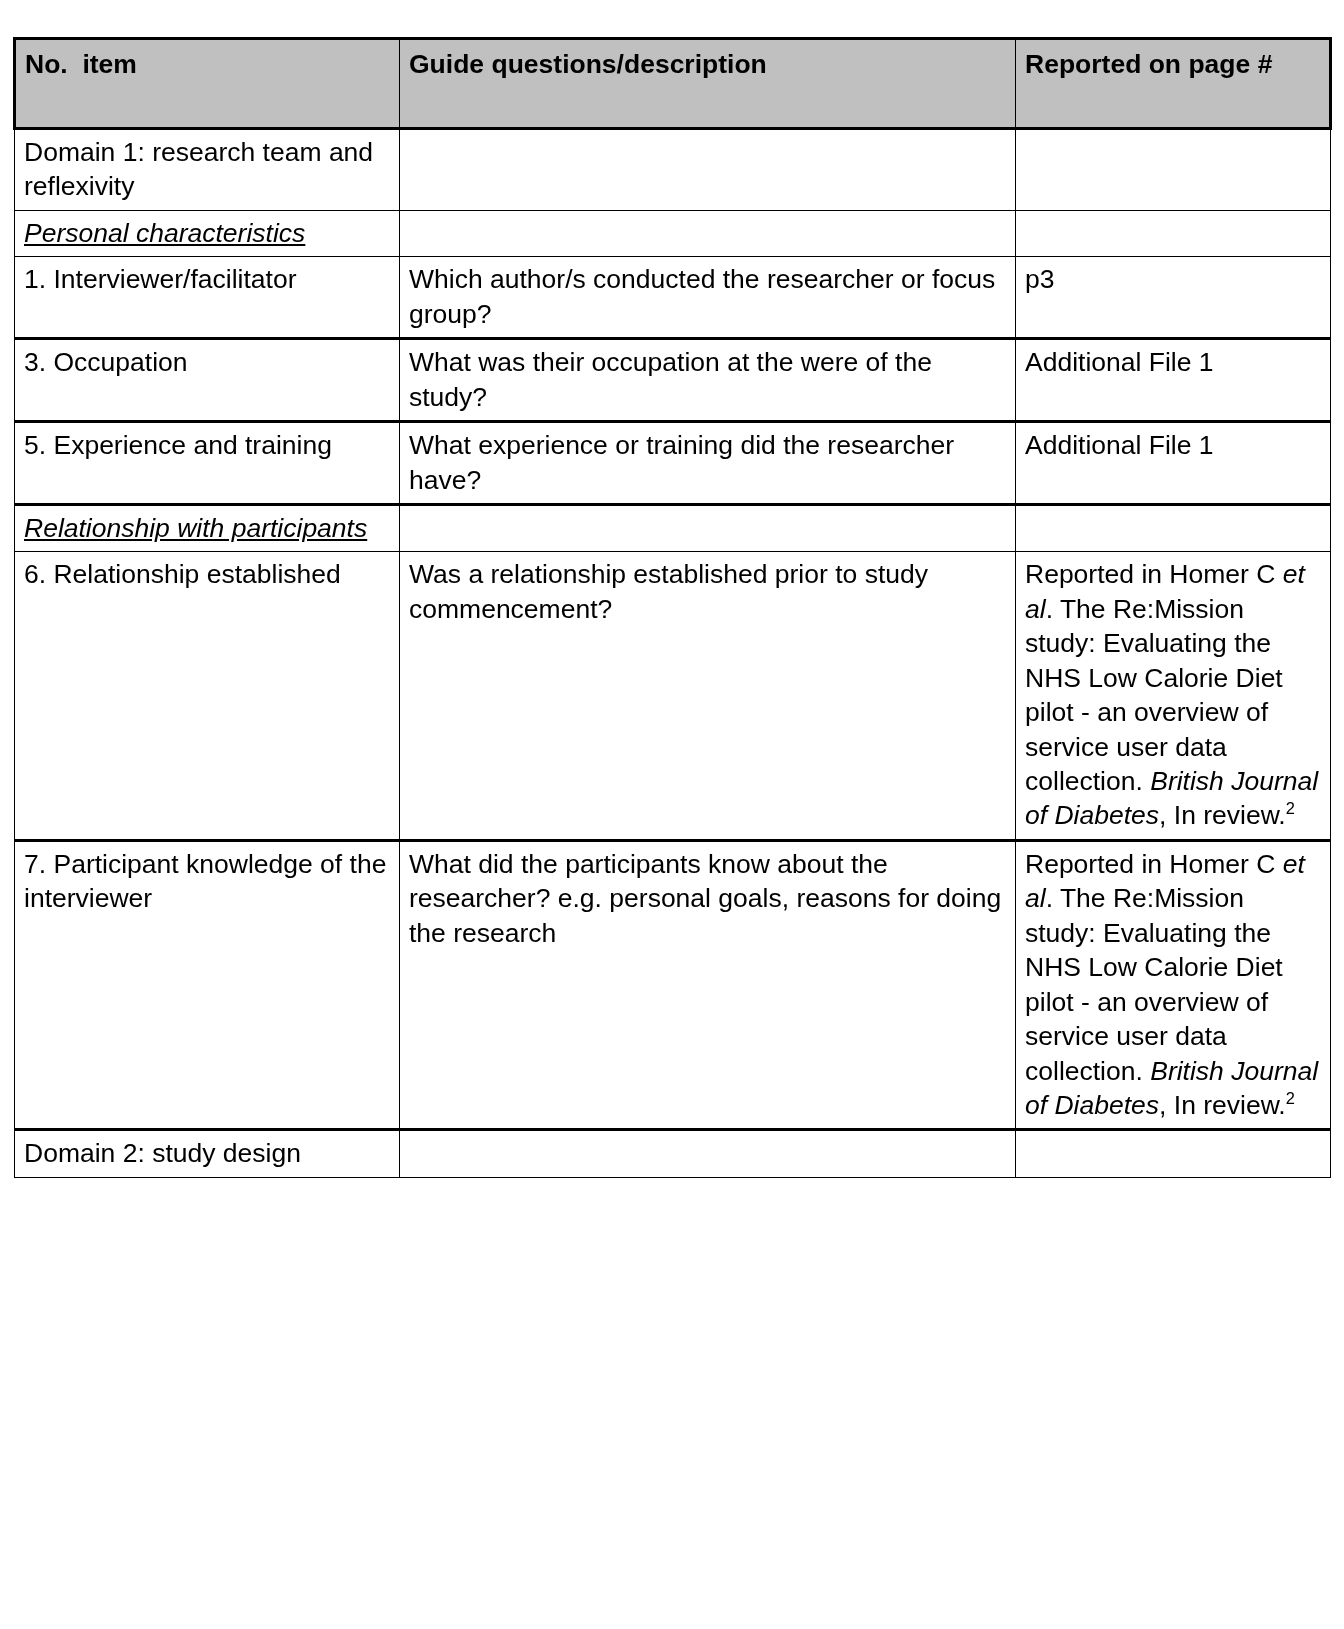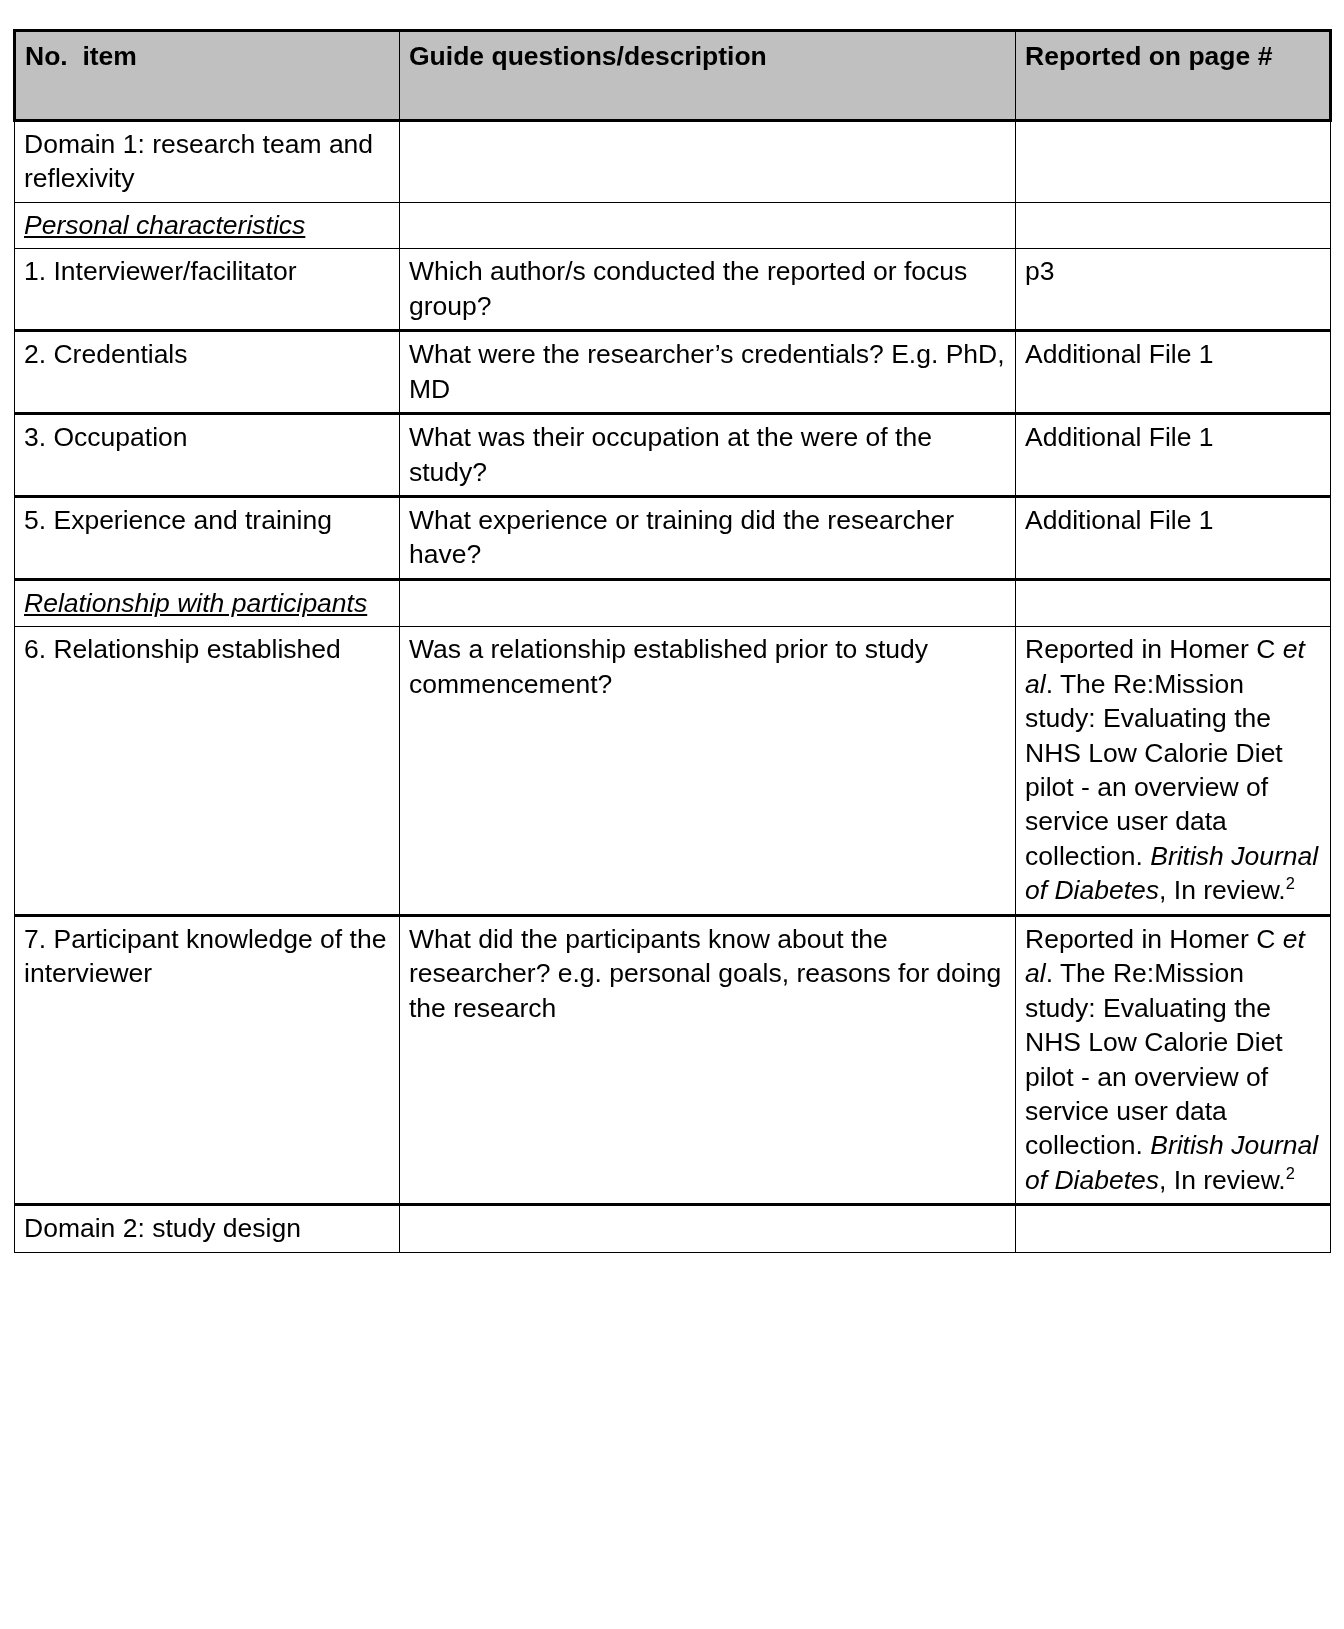--- a/index.html
+++ b/index.html
@@ -12,20 +12,21 @@
     height: 1629px;
     font-family: "Liberation Sans", sans-serif;
     color: #000000;
     -webkit-font-smoothing: none;
   }
   .page {
     position: relative;
     width: 1344px;
     height: 1167px;
     box-sizing: border-box;
+    margin-top: 8px;
   }
   table.coreq {
     position: absolute;
     left: 13px;
     top: 29px;
     width: 1316px;
     border-collapse: collapse;
     table-layout: fixed;
   }
   table.coreq col.c1 { width: 385px; }
@@ -110,29 +111,24 @@
       </tr>
 
       <tr>
         <td class="subhead edge-left">Personal characteristics</td>
         <td></td>
         <td class="edge-right"></td>
       </tr>
 
       <tr>
         <td class="edge-left">1. Interviewer/facilitator</td>
-        <td>Which author/s conducted the reported or focus group?</td>
+        <td>Which author/s conducted the researcher or focus group?</td>
         <td class="edge-right">p3</td>
       </tr>
 
-      <tr class="thick-top">
-        <td class="edge-left">2. Credentials</td>
-        <td>What were the researcher’s credentials? E.g. PhD, MD</td>
-        <td class="edge-right">Additional File 1</td>
-      </tr>
 
       <tr class="thick-top">
         <td class="edge-left">3. Occupation</td>
         <td>What was their occupation at the were of the study?</td>
         <td class="edge-right">Additional File 1</td>
       </tr>
 
 
       <tr class="thick-top">
         <td class="edge-left">5. Experience and training</td>

